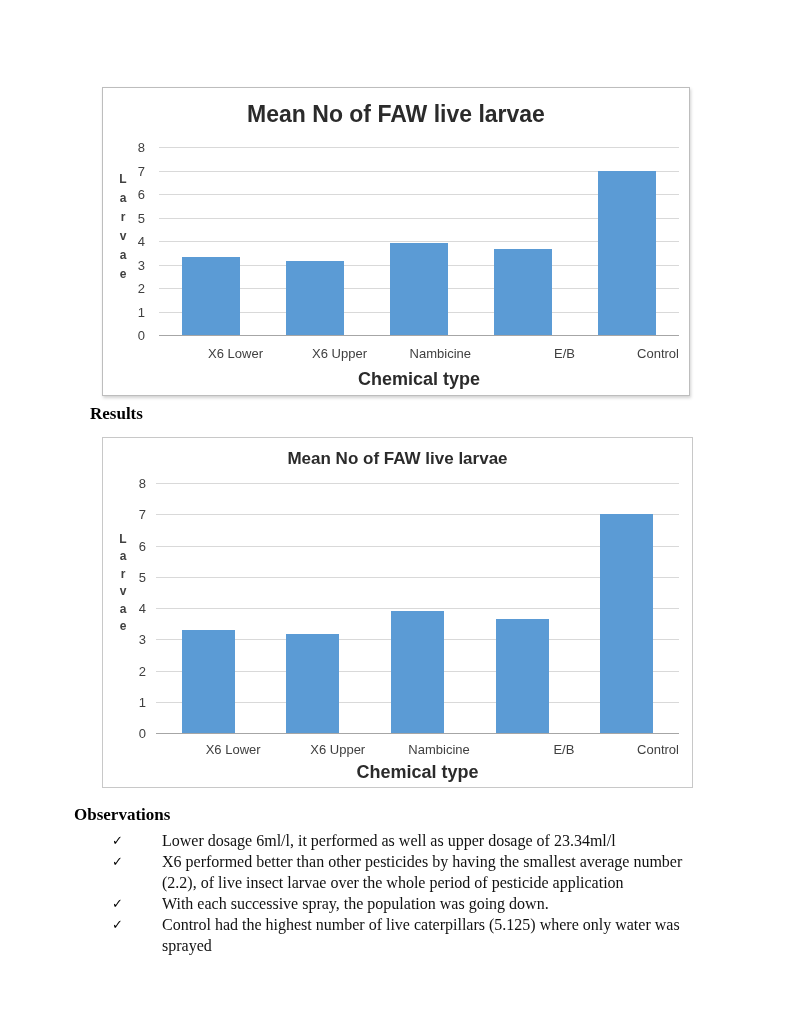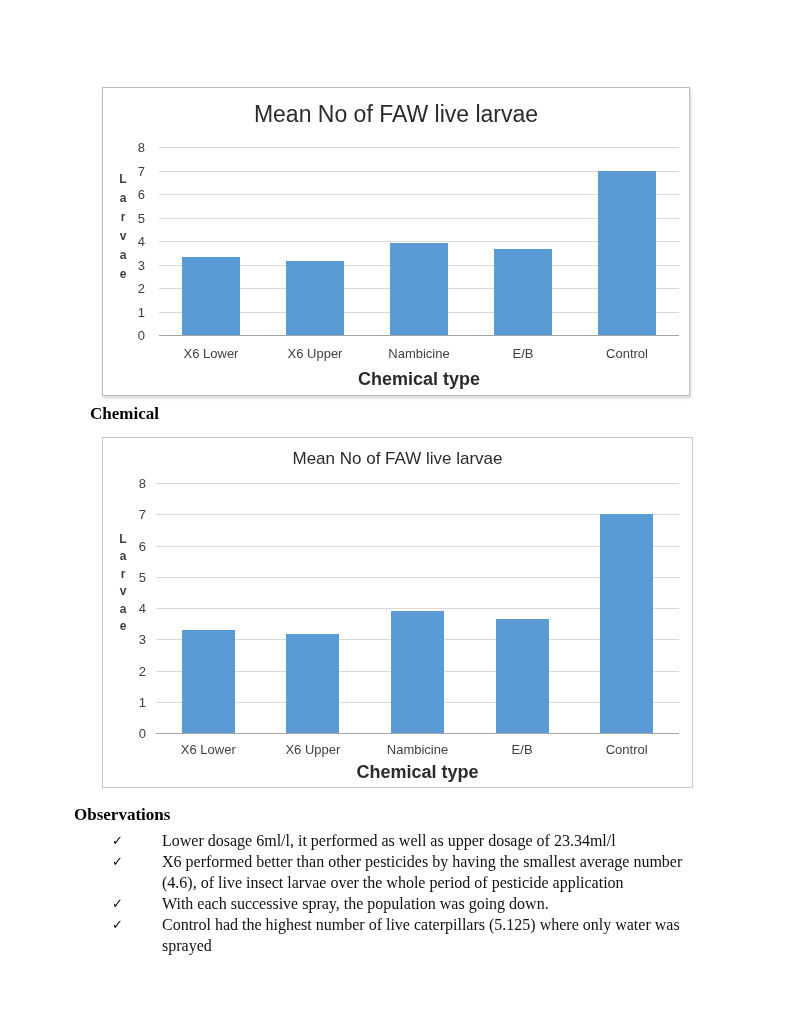--- a/index.html
+++ b/index.html
@@ -5,21 +5,21 @@
   html,body{margin:0;padding:0;background:#ffffff;}
   .page{position:relative;width:791px;height:1024px;background:#ffffff;overflow:hidden;
         font-family:"Liberation Serif",serif;}
 
   
   .chart-frame{position:absolute;background:#ffffff;font-family:"Liberation Sans",sans-serif;}
   .c1{left:102px;top:87px;width:586px;height:307px;border:1px solid #bdbdbd;
       box-shadow:1px 2px 3px rgba(0,0,0,0.18);}
   .c2{left:102px;top:437px;width:589px;height:349px;border:1px solid #c8c8c8;}
 
-  .chart-title{position:absolute;left:0;right:0;text-align:center;font-weight:400;color:#2b2b2b;}
+  .chart-title{position:absolute;left:0;right:0;text-align:center;font-weight:700;color:#2b2b2b;}
   .c1 .chart-title{top:13px;font-size:23px;}
   .c2 .chart-title{top:11px;font-size:17px;}
 
   .plot{position:absolute;}
   .c1 .plot{left:56px;top:59px;width:520px;height:188px;}
   .c2 .plot{left:53px;top:45px;width:523px;height:250px;}
 
   .gridline{position:absolute;left:0;right:0;height:1px;}
   .bar{position:absolute;bottom:0;}
 
@@ -30,21 +30,21 @@
          font-size:13px;}
 
   .ytitle{position:absolute;display:flex;flex-direction:column;justify-content:center;
           align-items:center;box-sizing:border-box;font-weight:700;font-size:12px;}
   .c1 .ytitle{left:12px;top:59px;width:16px;height:188px;}
   .c2 .ytitle{left:12px;top:45px;width:16px;height:250px;}
 
   .xlabels{position:absolute;display:flex;}
   .c1 .xlabels{left:56px;top:258px;width:520px;}
   .c2 .xlabels{left:53px;top:304px;width:523px;}
-  .xlabel{flex:1;text-align:center;font-size:13px;}
+  .xlabel{flex:1;text-align:right;font-size:13px;}
 
   .xtitle{position:absolute;text-align:center;font-weight:700;font-size:18px;color:#2b2b2b;}
   .c1 .xtitle{left:56px;top:281px;width:520px;}
   .c2 .xtitle{left:53px;top:324px;width:523px;}
 
   
   .doc-heading{position:absolute;margin:0;font-size:17px;font-weight:700;color:#000000;
                font-family:"Liberation Serif",serif;}
   #results-heading{left:90px;top:404px;}
   #observations-heading{left:74px;top:805px;}
@@ -101,21 +101,21 @@
     <div class="xlabels">
         <div class="xlabel">X6 Lower</div>
         <div class="xlabel">X6 Upper</div>
         <div class="xlabel">Nambicine</div>
         <div class="xlabel">E/B</div>
         <div class="xlabel">Control</div>
       </div>
     <div class="xtitle">Chemical type</div>
   </section>
 
-  <h2 class="doc-heading" id="results-heading">Chemical</h2>
+  <h2 class="doc-heading" id="results-heading">Results</h2>
 
   <section class="chart-frame c2" style="color: rgb(64, 64, 64);">
     <div class="chart-title">Mean No of FAW live larvae</div>
     <div class="ytitle" style="line-height: 17.5px; padding-bottom: 50px;">
         <div>L</div>
         <div>a</div>
         <div>r</div>
         <div>v</div>
         <div>a</div>
         <div>e</div>
@@ -159,21 +159,21 @@
 
   <h2 class="doc-heading" id="observations-heading">Observations</h2>
 
   <ul class="obs-list">
       <li class="obs-item">
         <span class="check">✓</span>
         <span class="obs-text">Lower dosage 6ml/l, it performed as well as upper dosage of 23.34ml/l</span>
       </li>
       <li class="obs-item">
         <span class="check">✓</span>
-        <span class="obs-text">X6 performed better than other pesticides by having the smallest average number (4.6), of live insect larvae over the whole period of pesticide application</span>
+        <span class="obs-text">X6 performed better than other pesticides by having the smallest average number (2.2), of live insect larvae over the whole period of pesticide application</span>
       </li>
       <li class="obs-item">
         <span class="check">✓</span>
         <span class="obs-text">With each successive spray, the population was going down.</span>
       </li>
       <li class="obs-item">
         <span class="check">✓</span>
         <span class="obs-text">Control had the highest number of live caterpillars (5.125) where only water was sprayed</span>
       </li>
     </ul>

